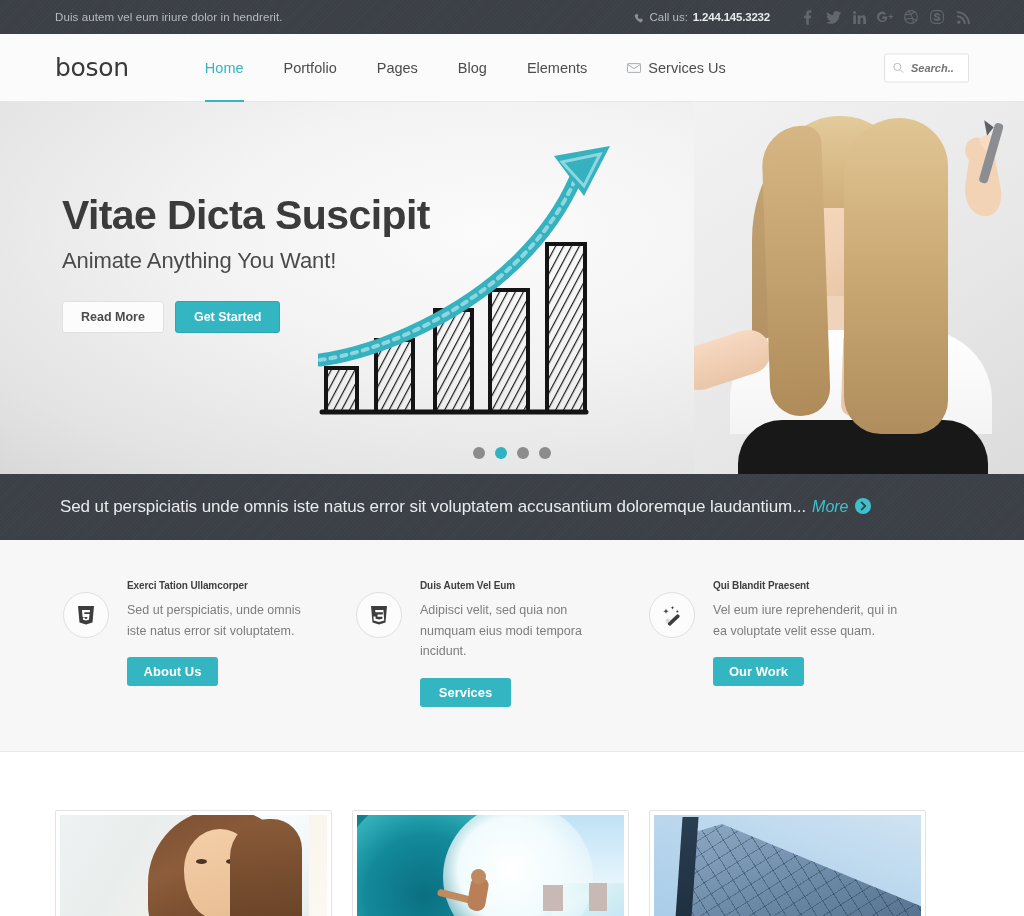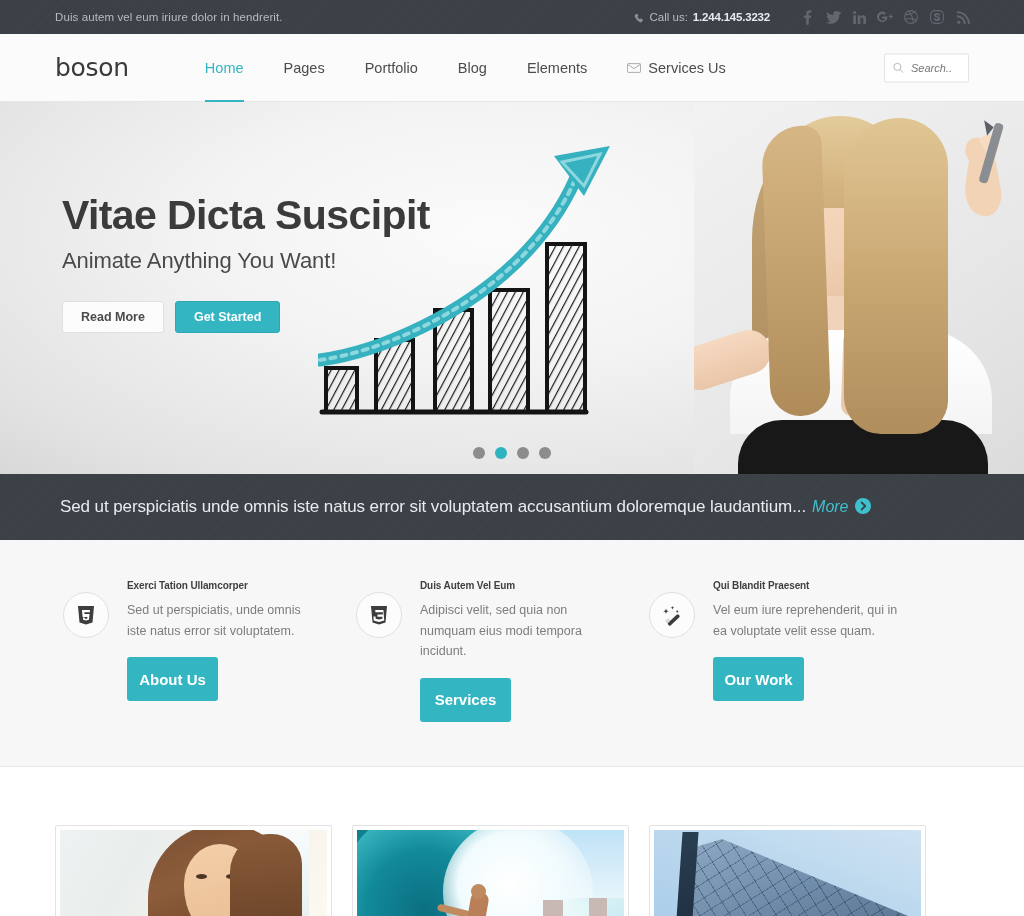--- a/index.html
+++ b/index.html
@@ -74,20 +74,21 @@
   }
   .searchbox {
     width: 85px; height: 29px; border: 1px solid #e2e2e2; background: #fff;
     border-radius: 2px; display: flex; align-items: center; padding: 0 8px; gap: 7px;
   }
   .searchbox .mag { color: #b4b4b4; display: flex; }
   .searchbox input {
     border: 0; outline: 0; background: transparent; width: 100%;
     font-size: 11px; font-style: italic; color: #a8a8a8;
     font-family: "Liberation Sans", sans-serif;
+    font-weight: bold;
   }
 
   
   .hero {
     position: relative; height: 372px; overflow: hidden;
     background: radial-gradient(ellipse at 48% 35%, #fbfbfb 0%, #f3f3f3 38%, #e3e3e3 78%, #d6d6d6 100%);
   }
   .hero-copy { position: absolute; left: 62px; top: 92px; z-index: 6; }
   .hero-title {
     font-size: 41px; color: #3b3b3b; font-weight: bold; letter-spacing: -0.6px;
@@ -200,22 +201,22 @@
   .svc-ico {
     flex: none; width: 46px; height: 46px; border-radius: 50%;
     border: 1px solid #e0e0e0; background: #fcfcfc;
     display: flex; align-items: center; justify-content: center;
     margin-top: 12px; margin-left: 8px;
   }
   .svc-body { flex: 1; }
   .svc-title { font-size: 10px; color: #3f3f3f; font-weight: bold; letter-spacing: -0.1px; }
   .svc-text { font-size: 12.5px; color: #7d7d7d; line-height: 1.65; margin-top: 9px; max-width: 190px; }
   .svc-btn {
-    margin-top: 16px; height: 44px; width: 91px; background: #33b5c2; color: #fff;
-    font-size: 15px; font-weight: bold; border-radius: 3px; border: 0; cursor: pointer;
+    margin-top: 16px; height: 29px; width: 91px; background: #33b5c2; color: #fff;
+    font-size: 13px; font-weight: bold; border-radius: 3px; border: 0; cursor: pointer;
     display: inline-flex; align-items: center; justify-content: center;
     font-family: "Liberation Sans", sans-serif;
   }
 
   
   .recent { padding: 34px 55px 0 55px; background: #fff; }
   .recent-head { display: flex; align-items: center; gap: 14px; }
   .recent-title { font-size: 17px; color: #3d3d3d; font-weight: bold; white-space: nowrap; }
   .recent-rule {
     flex: 1; height: 11px;
@@ -356,24 +357,24 @@
     </div>
   </div>
 
   <div class="header">
     <div class="logo">boson</div>
     <div class="nav">
       <div class="nav-item active">
         <span>Home</span>
       </div>
       <div class="nav-item">
+        <span>Portfolio</span>
+      </div>
+      <div class="nav-item">
         <span>Pages</span>
-      </div>
-      <div class="nav-item">
-        <span>Portfolio</span>
       </div>
       <div class="nav-item">
         <span>Blog</span>
       </div>
       <div class="nav-item">
         <span>Elements</span>
       </div>
       <div class="nav-item">
         <span class="mail-ico">
           <svg width="14" height="10" viewBox="0 0 16 11">

